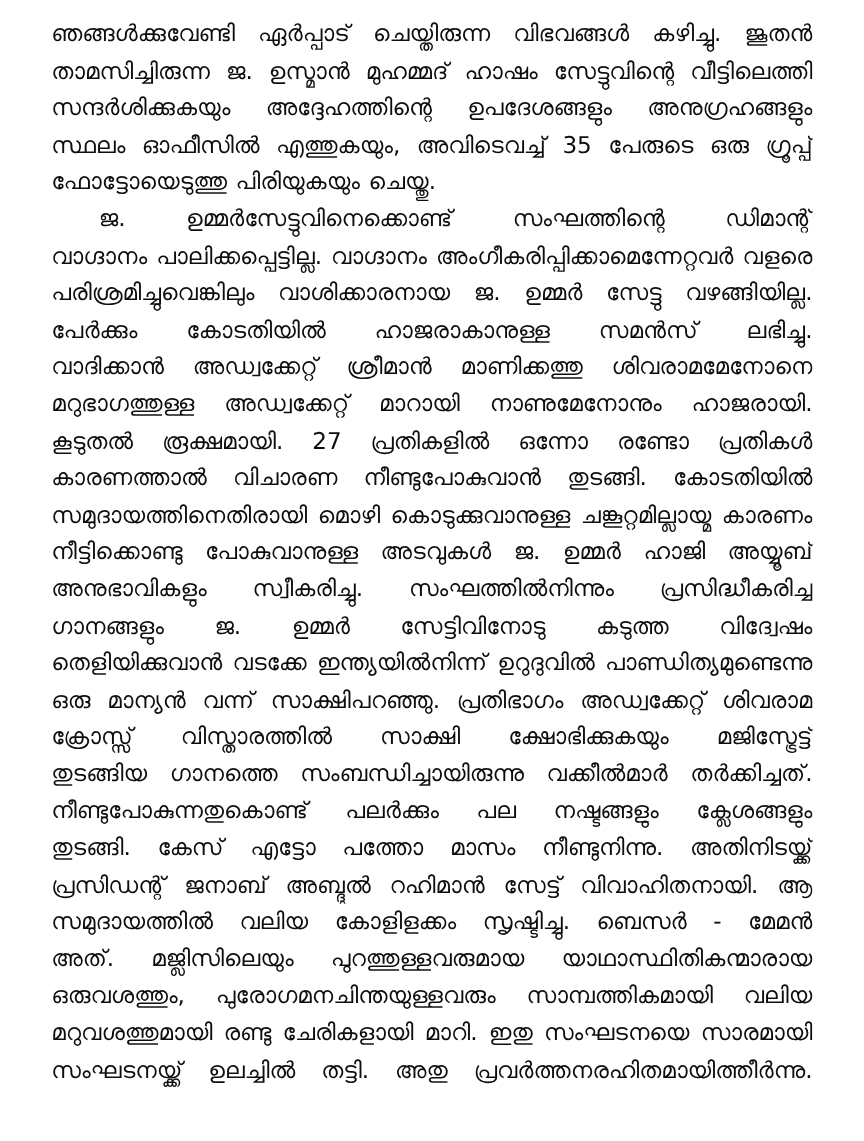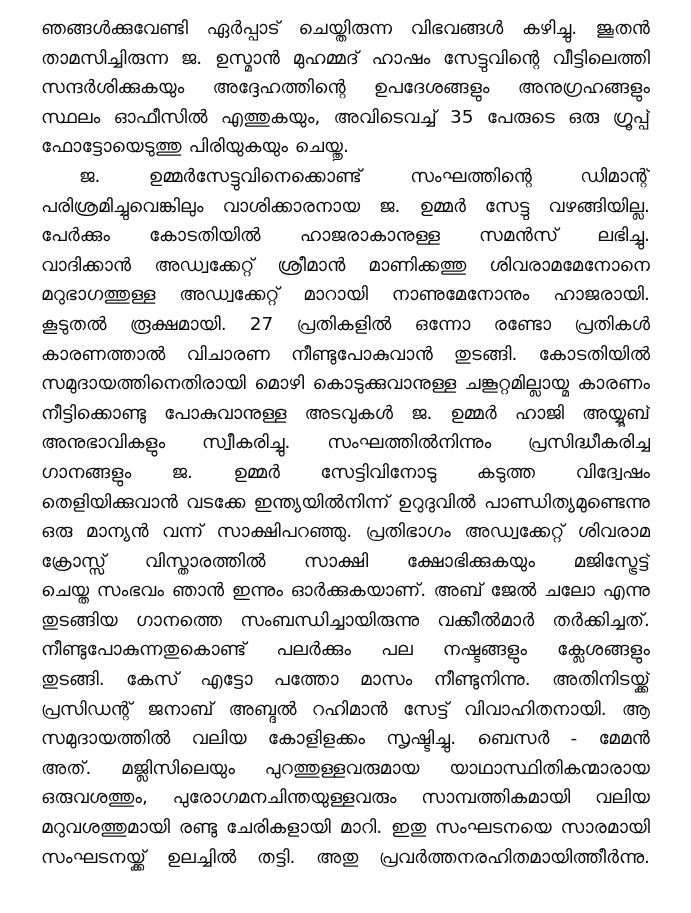--- a/index.html
+++ b/index.html
@@ -49,34 +49,34 @@
 <div class="page" id="page" style="background: rgb(255, 255, 255); color: rgb(13, 13, 13);">
     <div class="para">
       <div class="line">ഞങ്ങൾക്കുവേണ്ടി ഏർപ്പാട് ചെയ്തിരുന്ന വിഭവങ്ങൾ കഴിച്ചു. ജൂതൻ പറമ്പിൽ</div>
       <div class="line">താമസിച്ചിരുന്ന ജ. ഉസ്മാൻ മുഹമ്മദ് ഹാഷം സേട്ടുവിന്റെ വീട്ടിലെത്തി അദ്ദേഹത്തെ</div>
       <div class="line">സന്ദർശിക്കുകയും അദ്ദേഹത്തിന്റെ ഉപദേശങ്ങളും അനുഗ്രഹങ്ങളും വാങ്ങിക്കൊണ്ട്</div>
       <div class="line">സ്ഥലം ഓഫീസിൽ എത്തുകയും, അവിടെവച്ച് 35 പേരുടെ ഒരു ഗ്രൂപ്പ്</div>
       <div class="line flush-left">ഫോട്ടോയെടുത്തു പിരിയുകയും ചെയ്തു.</div>
     </div>
     <div class="para">
       <div class="line indent">ജ. ഉമ്മർസേട്ടുവിനെക്കൊണ്ട് സംഘത്തിന്റെ ഡിമാന്റ് അംഗീകരിപ്പിക്കാമെന്ന</div>
+      <div class="line">വാഗ്ദാനം പാലിക്കപ്പെട്ടില്ല. വാഗ്ദാനം അംഗീകരിപ്പിക്കാമെന്നേറ്റവർ വളരെ</div>
       <div class="line">പരിശ്രമിച്ചുവെങ്കിലും വാശിക്കാരനായ ജ. ഉമ്മർ സേട്ടു വഴങ്ങിയില്ല. ഞങ്ങൾ 27</div>
       <div class="line">പേർക്കും കോടതിയിൽ ഹാജരാകാനുള്ള സമൻസ് ലഭിച്ചു. ഞങ്ങൾക്കുവേണ്ടി കേസ്</div>
       <div class="line">വാദിക്കാൻ അഡ്വക്കേറ്റ് ശ്രീമാൻ മാണിക്കത്തു ശിവരാമമേനോനെ ഏർപ്പാട് ചെയ്തു.</div>
       <div class="line">മറുഭാഗത്തുള്ള അഡ്വക്കേറ്റ് മാറായി നാണുമേനോനും ഹാജരായി. സംഭവഗതികൾ</div>
       <div class="line">കൂടുതൽ രൂക്ഷമായി. 27 പ്രതികളിൽ ഒന്നോ രണ്ടോ പ്രതികൾ ഹാജരായില്ലെന്ന</div>
       <div class="line">കാരണത്താൽ വിചാരണ നീണ്ടുപോകുവാൻ തുടങ്ങി. കോടതിയിൽ കയറി</div>
       <div class="line">സമുദായത്തിനെതിരായി മൊഴി കൊടുക്കുവാനുള്ള ചങ്കൂറ്റമില്ലായ്മ കാരണം കേസ്</div>
       <div class="line">നീട്ടിക്കൊണ്ടു പോകുവാനുള്ള അടവുകൾ ജ. ഉമ്മർ ഹാജി അയ്യൂബ് സേട്ടുവും</div>
       <div class="line">അനുഭാവികളും സ്വീകരിച്ചു. സംഘത്തിൽനിന്നും പ്രസിദ്ധീകരിച്ച ലഘുലേഖകളും</div>
       <div class="line">ഗാനങ്ങളും ജ. ഉമ്മർ സേട്ടിവിനോടു കടുത്ത വിദ്വേഷം ജനിപ്പിക്കുന്നവയാണെന്ന്</div>
       <div class="line">തെളിയിക്കുവാൻ വടക്കേ ഇന്ത്യയിൽനിന്ന് ഉറുദുവിൽ പാണ്ഡിത്യമുണ്ടെന്നു പറയുന്ന</div>
       <div class="line">ഒരു മാന്യൻ വന്ന് സാക്ഷിപറഞ്ഞു. പ്രതിഭാഗം അഡ്വക്കേറ്റ് ശിവരാമ മേനോന്റെ</div>
       <div class="line">ക്രോസ്സ് വിസ്താരത്തിൽ സാക്ഷി ക്ഷോഭിക്കുകയും മജിസ്ട്രേട്ട് താക്കീതുനൽകുകയും</div>
-      <div class="line">ചെയ്ത സംഭവം ഞാൻ ഇന്നും ഓർക്കുകയാണ്. അബ് ജേൽ ചലോ എന്നു</div>
       <div class="line">തുടങ്ങിയ ഗാനത്തെ സംബന്ധിച്ചായിരുന്നു വക്കീൽമാർ തർക്കിച്ചത്. കേസ്</div>
       <div class="line">നീണ്ടുപോകുന്നതുകൊണ്ട് പലർക്കും പല നഷ്ടങ്ങളും ക്ലേശങ്ങളും സംഭവിക്കുവാൻ</div>
       <div class="line">തുടങ്ങി. കേസ് എട്ടോ പത്തോ മാസം നീണ്ടുനിന്നു. അതിനിടയ്ക്ക് മജ്ലിസിന്റെ</div>
       <div class="line">പ്രസിഡന്റ് ജനാബ് അബ്ദുൽ റഹിമാൻ സേട്ട് വിവാഹിതനായി. ആ വിവാഹം</div>
       <div class="line">സമുദായത്തിൽ വലിയ കോളിളക്കം സൃഷ്ടിച്ചു. ബെസർ - മേമൻ വിവാഹമായിരുന്നു</div>
       <div class="line">അത്. മജ്ലിസിലെയും പുറത്തുള്ളവരുമായ യാഥാസ്ഥിതികന്മാരായ ധനികന്മാർ</div>
       <div class="line">ഒരുവശത്തും, പുരോഗമനചിന്തയുള്ളവരും സാമ്പത്തികമായി വലിയ കഴിവില്ലാത്തവരും</div>
       <div class="line">മറുവശത്തുമായി രണ്ടു ചേരികളായി മാറി. ഇതു സംഘടനയെ സാരമായി ബാധിച്ചു.</div>
       <div class="line">സംഘടനയ്ക്ക് ഉലച്ചിൽ തട്ടി. അതു പ്രവർത്തനരഹിതമായിത്തീർന്നു. മൊഴി</div>
     </div>

